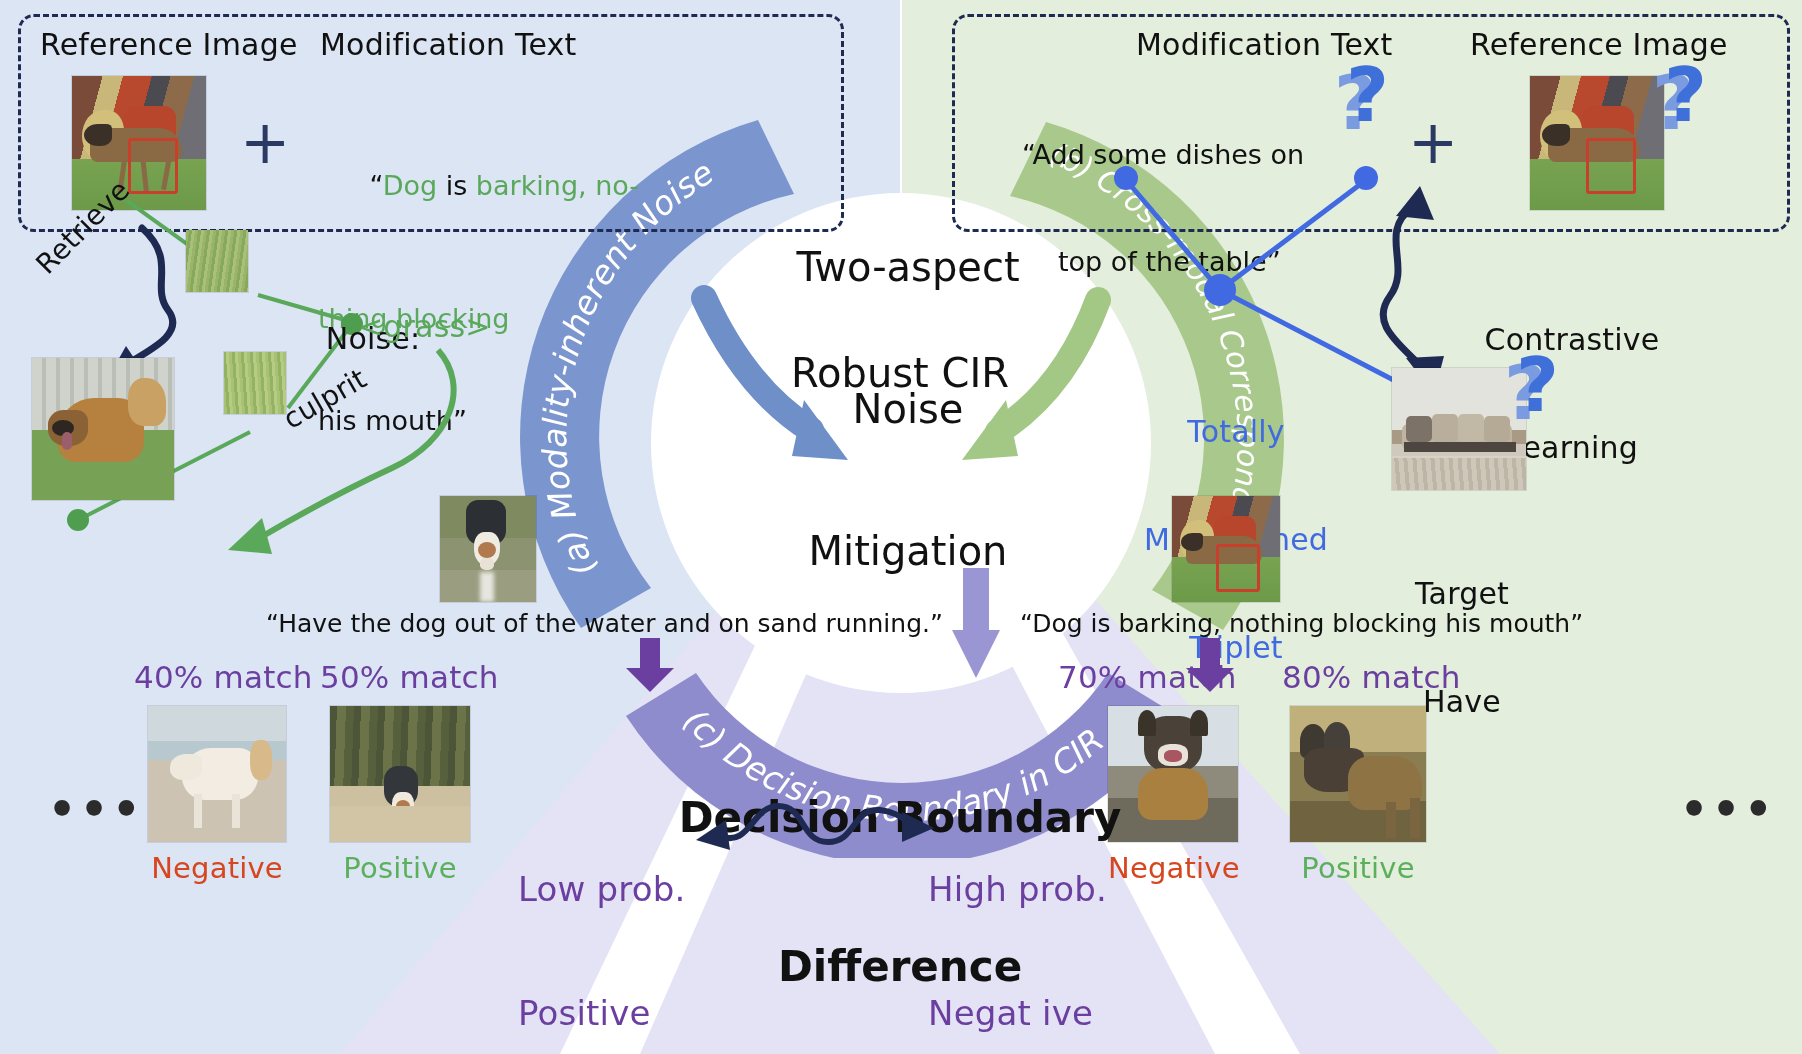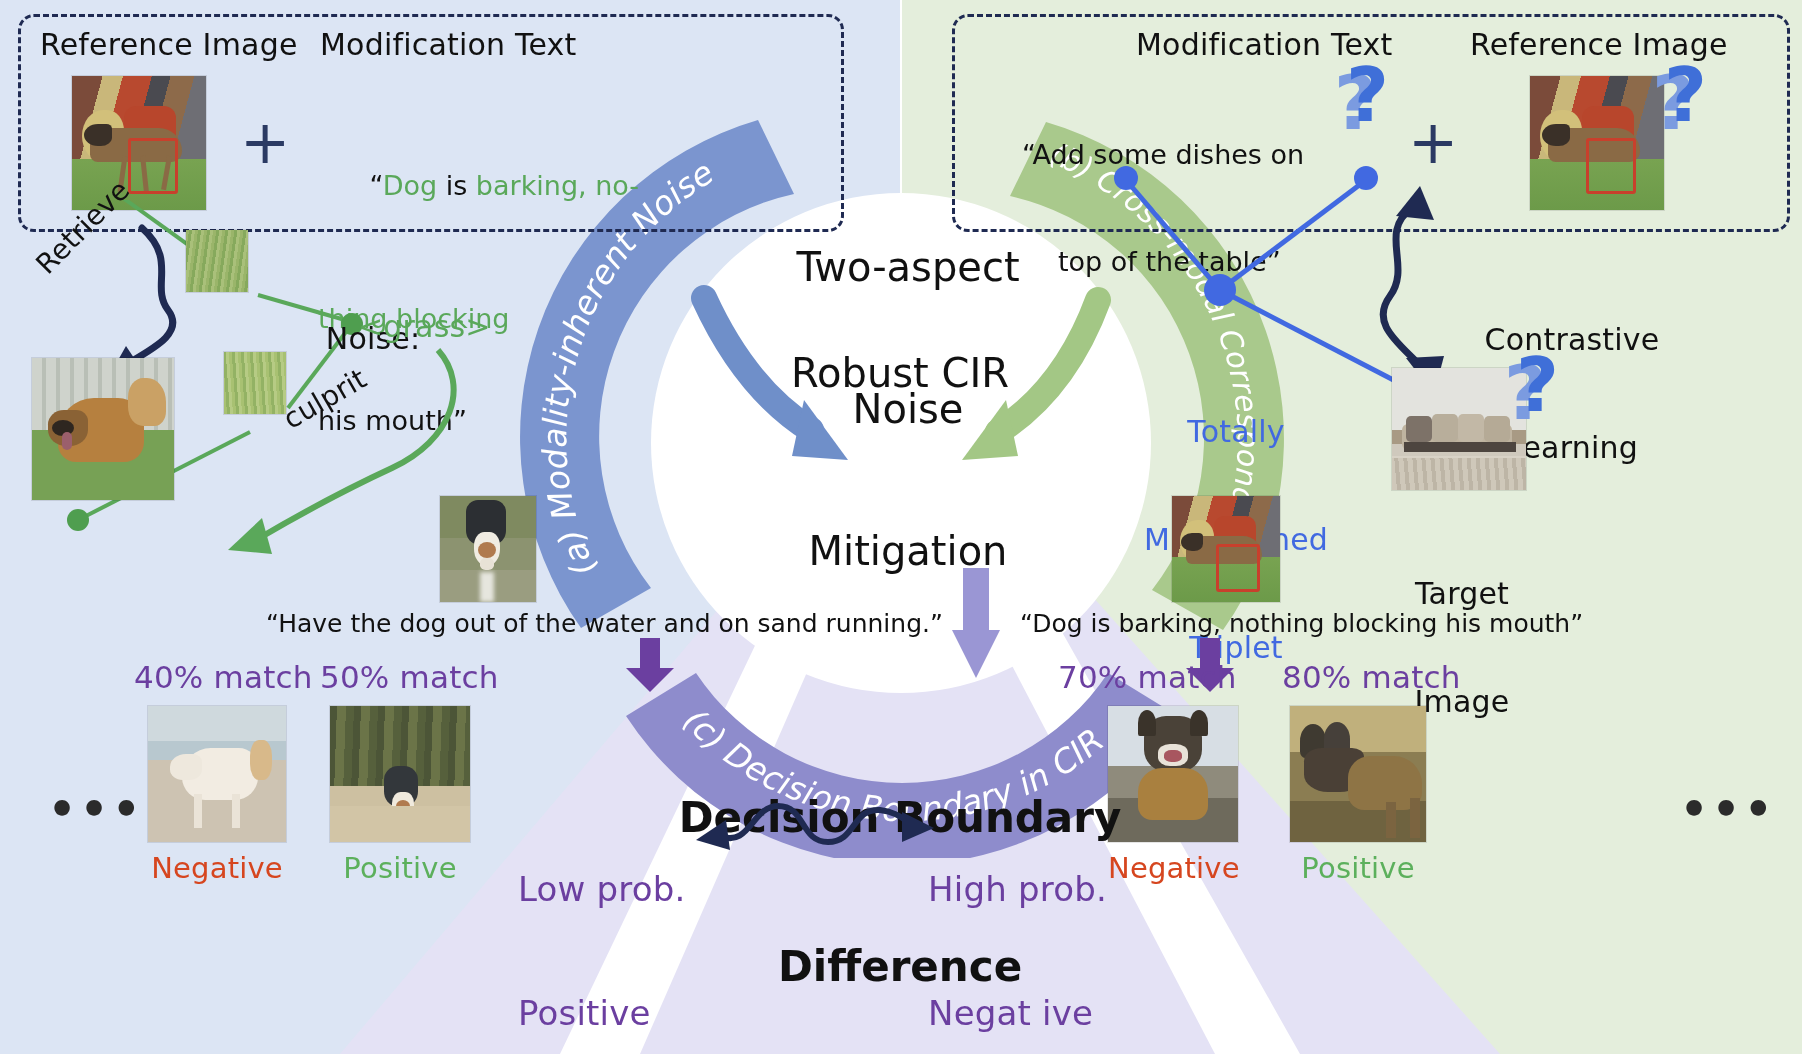--- a/index.html
+++ b/index.html
@@ -243,21 +243,21 @@
     <i style="left:12px;top:74px;width:112px;height:10px;background:#4d453f;"></i>
     <i style="left:0;top:90px;width:134px;height:32px;background:repeating-linear-gradient(85deg,#cfc8ba 0 5px,#bdb5a6 5px 9px);"></i>
   </div>
   <div class="abs" style="left:1500px;top:348px;width:90px;height:100px;">
     <span class="qmark back" style="left:4px;top:8px;">?</span>
     <span class="qmark front" style="left:16px;top:0px;">?</span>
   </div>
 
   <div class="abs txt hdr" style="left:1392px;top:504px;text-align:center;width:140px;line-height:1.2;">
     <div>Target</div>
-    <div>Image</div>
+    <div>Have</div>
   </div>
 
   <div class="photo" style="left:440px;top:496px;width:96px;height:106px;
        background:linear-gradient(to bottom,#7f8a60 0 40%,#8c9370 40% 70%,#9a9d80 70% 100%);">
     <i style="left:26px;top:4px;width:40px;height:44px;border-radius:12px 12px 30% 30%;background:#2c2f33;"></i>
     <i style="left:34px;top:36px;width:26px;height:34px;border-radius:40% 40% 50% 50%;background:#f0ece2;"></i>
     <i style="left:38px;top:46px;width:18px;height:16px;border-radius:50%;background:#b07a4e;"></i>
     <i style="left:40px;top:62px;width:14px;height:12px;border-radius:40%;background:#e8e2d6;"></i>
     <i style="left:40px;top:76px;width:14px;height:30px;background:#e6e6de;filter:blur(2px);"></i>
   </div>

